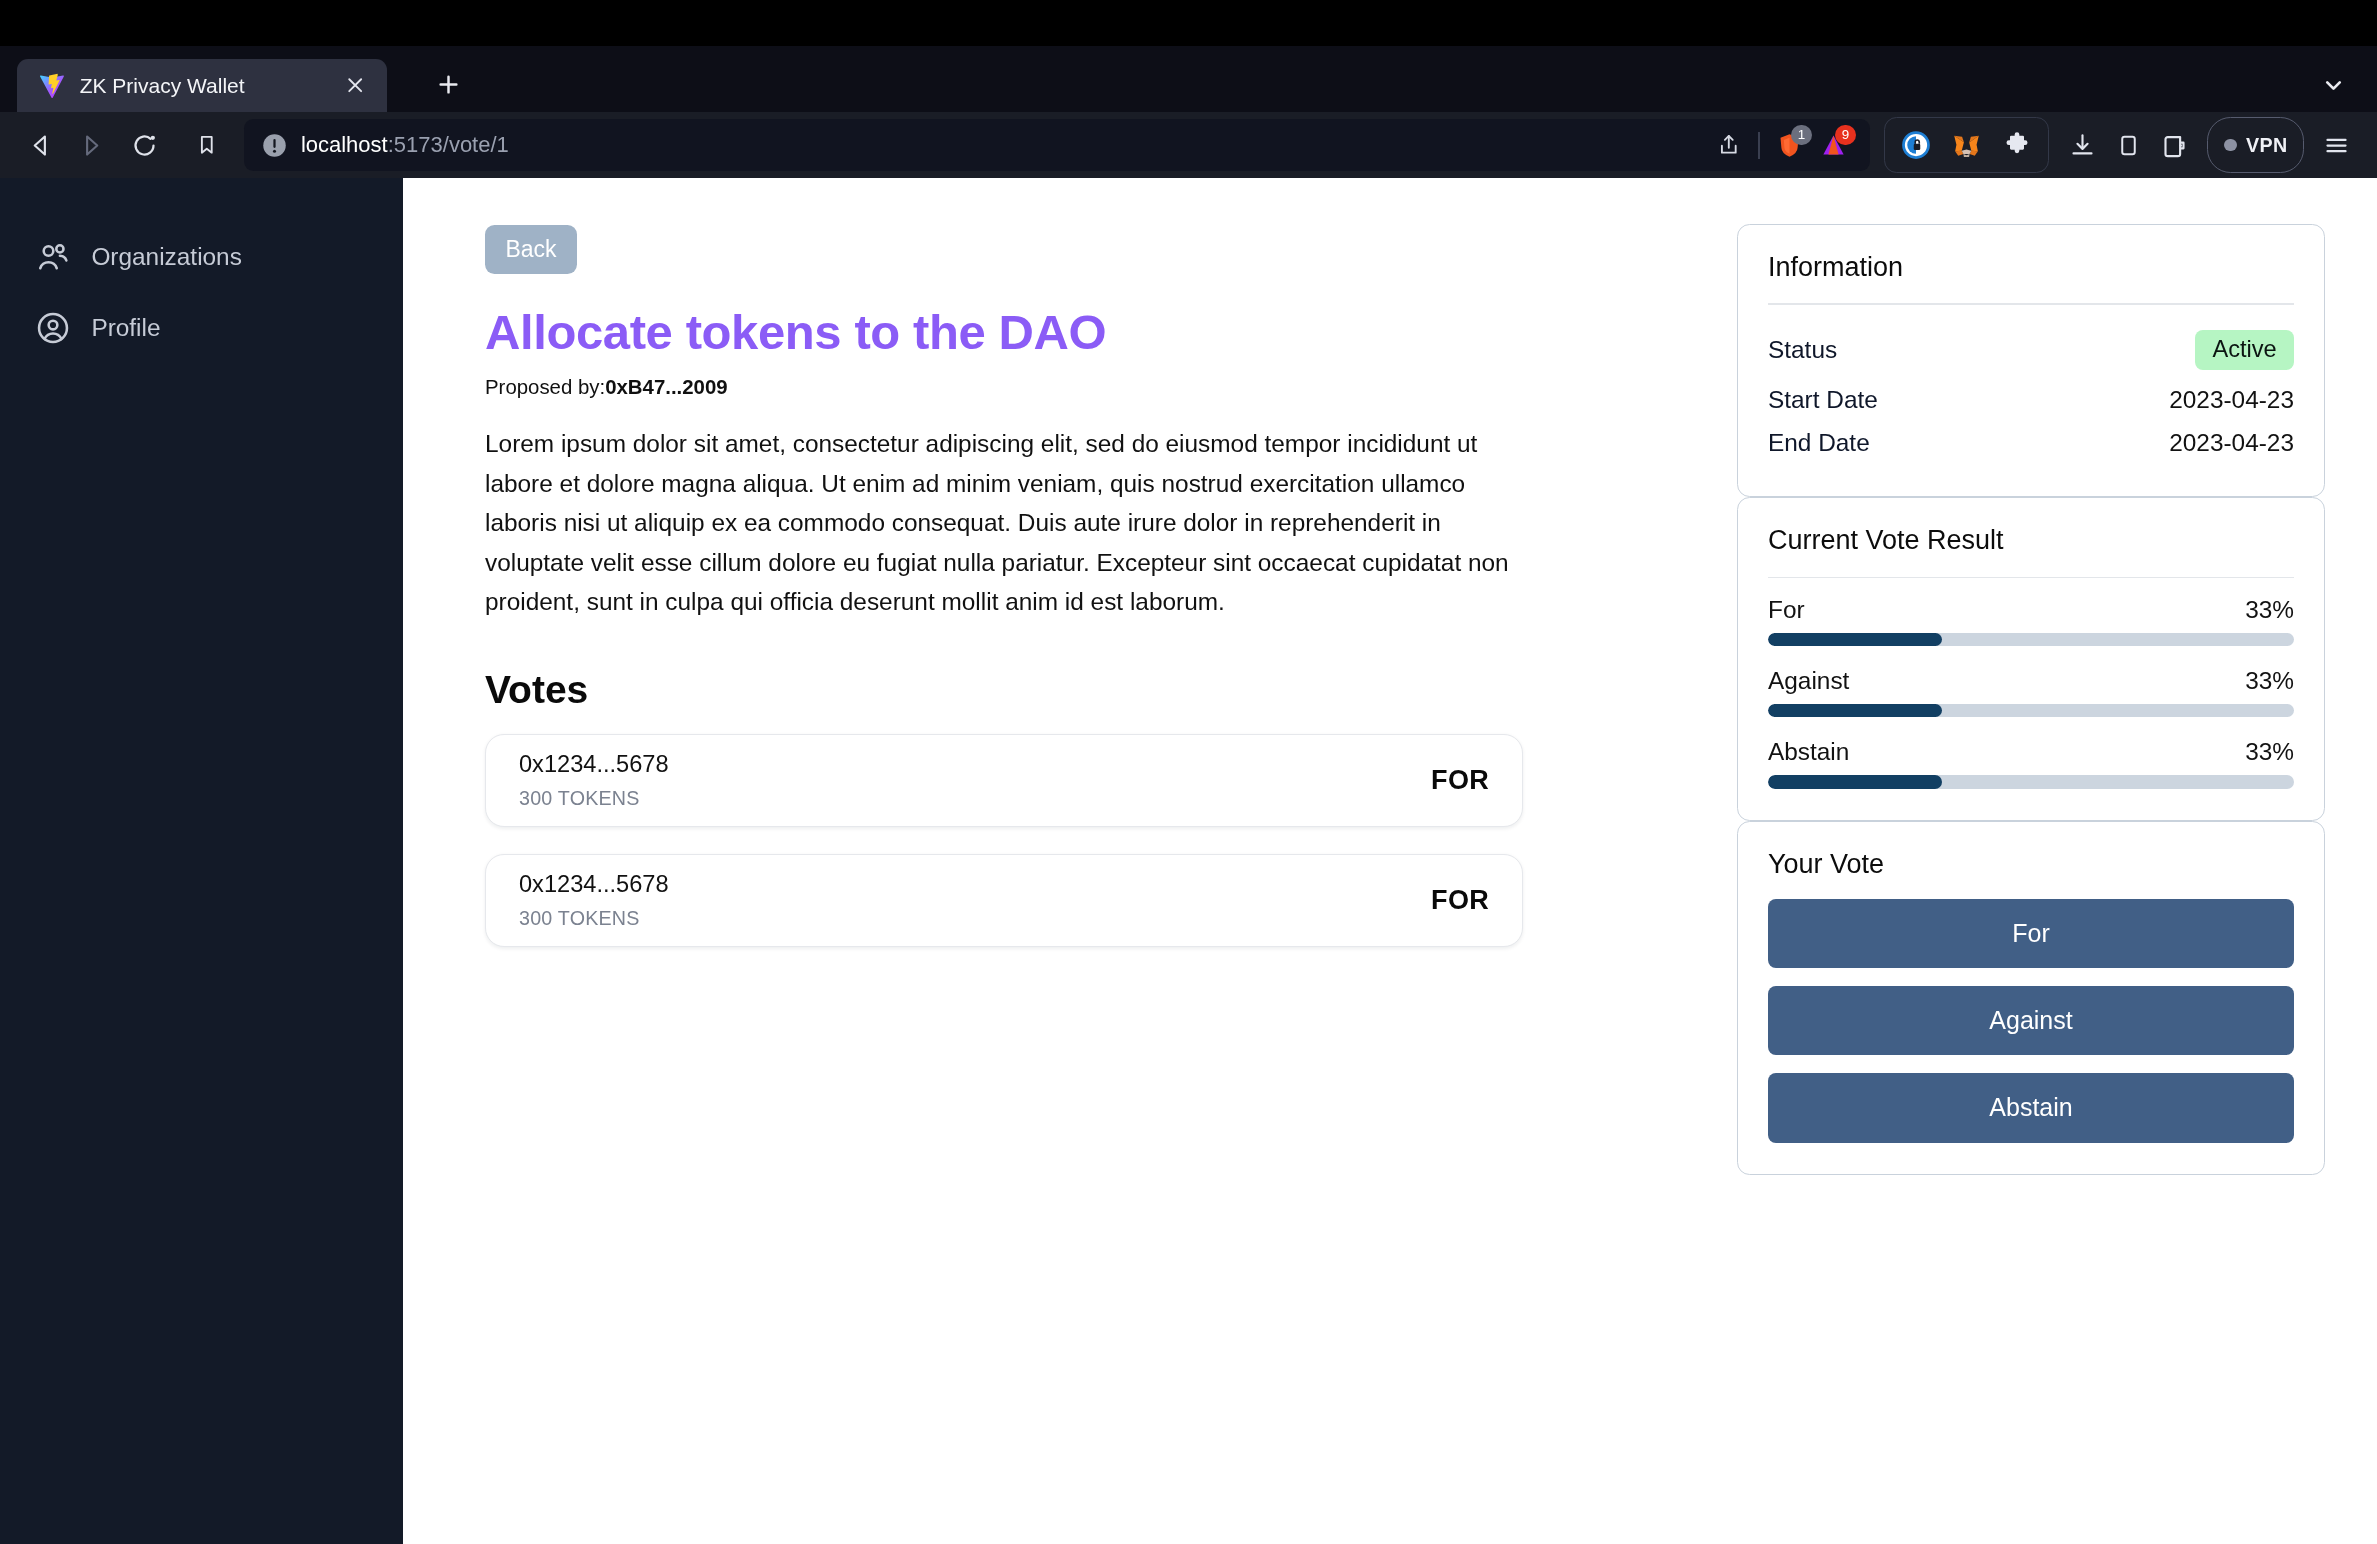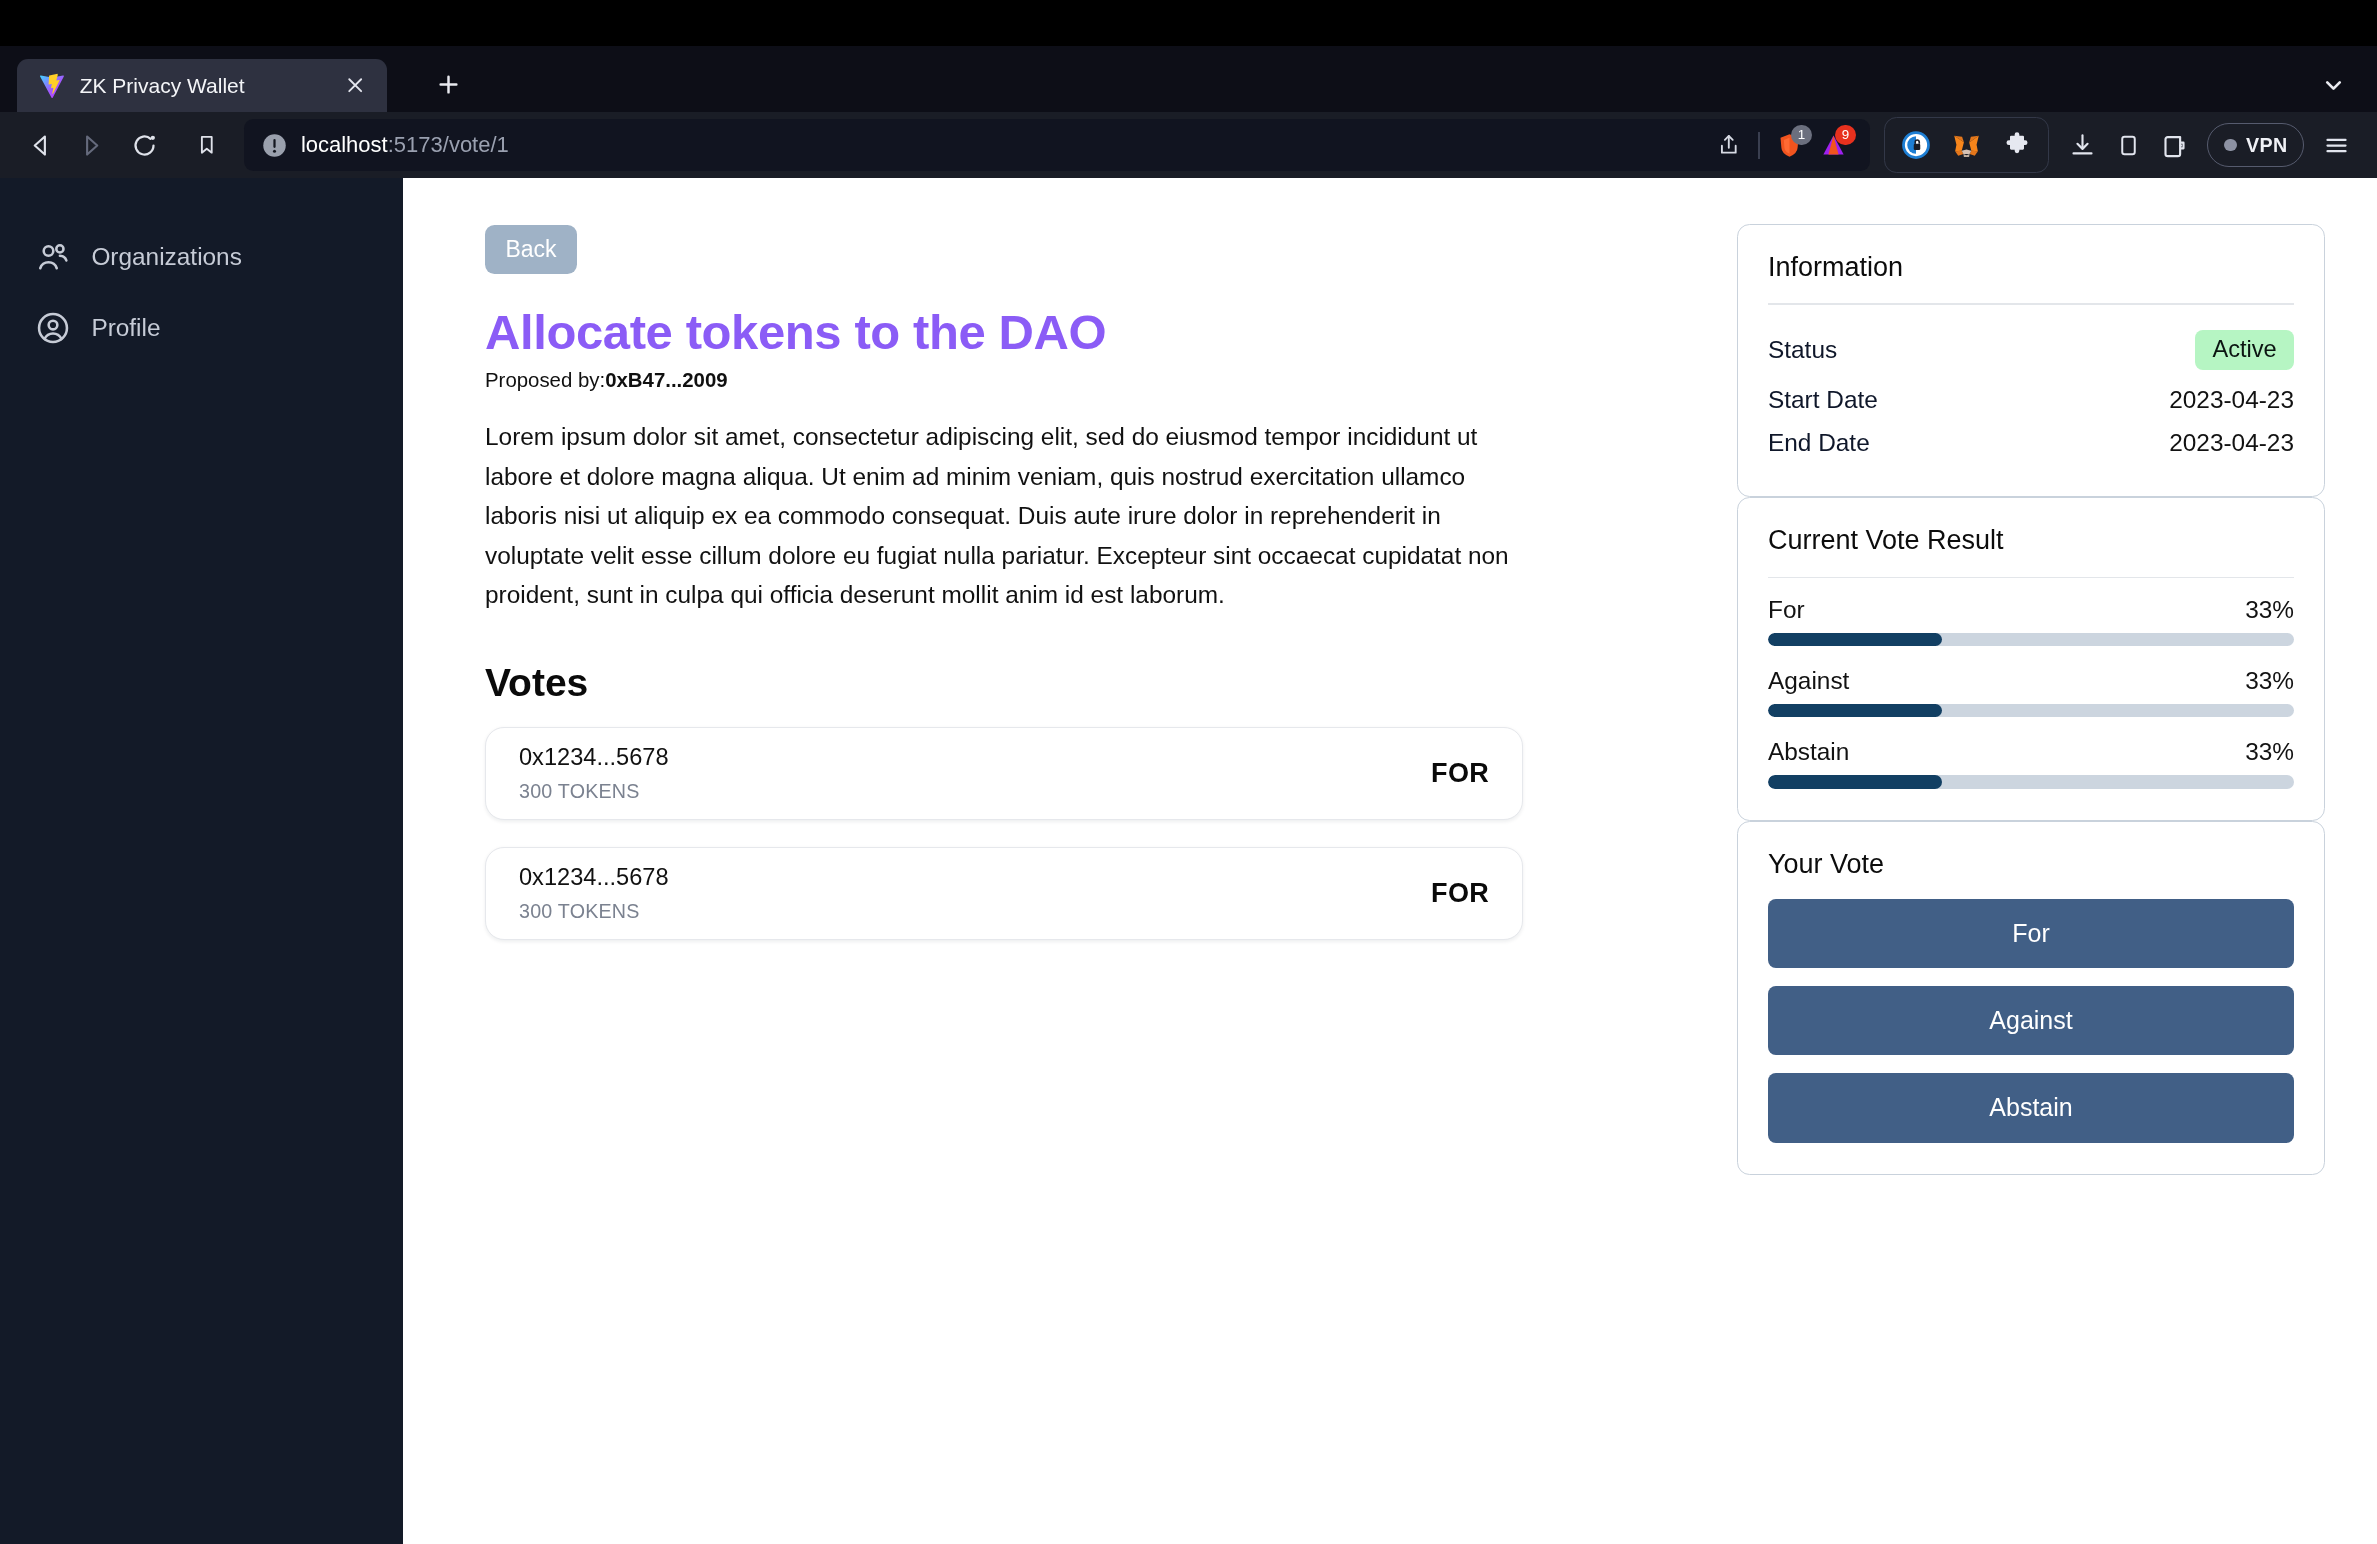--- a/index.html
+++ b/index.html
@@ -68,21 +68,21 @@
   }
   .badge.red { background: #e8311e; }
 
   .ext-group {
     display: flex; align-items: center; gap: 4.7px; border: 1.6px solid #333848;
     border-radius: 12.6px; padding: 3.9px 7.9px; margin-right: 11px; flex: none;
   }
   .tb-icon { width: 46px; height: 46px; display: flex; align-items: center; justify-content: center; color: #e2e5ee; flex: none; }
   .vpn-pill {
     display: flex; align-items: center; gap: 9.4px; border: 1.6px solid #565b6e;
-    border-radius: 23.6px; height: 44px; padding: 0 15.7px; margin: 0 9.4px; flex: none;
+    border-radius: 23.6px; height: 56px; padding: 0 15.7px; margin: 0 9.4px; flex: none;
   }
   .vpn-dot { width: 12.6px; height: 12.6px; border-radius: 50%; background: #8d92a3; flex: none; }
   .vpn-label { color: #f0f1f6; font-size: 19.7px; font-weight: 600; letter-spacing: 0.4px; }
 
   
   .viewport { flex: 1; display: flex; flex-direction: column; background: #ffffff; overflow: hidden; }
 
   .app-header {
     height: 90px; flex: none; background: #0b3b69;
     display: flex; align-items: center; justify-content: space-between;
@@ -106,21 +106,21 @@
 
   .content { flex: 1; display: flex; background: #ffffff; overflow: hidden; }
 
   .main-col { flex: 1; padding: 47px 0 0 82px; min-width: 0; }
   .back-btn {
     background: #9fb2c6; color: #ffffff; border: none; border-radius: 9.4px;
     font-size: 23px; padding: 11px 20.4px; font-family: "Liberation Sans", sans-serif;
     display: inline-block;
   }
   .prop-title { font-size: 49px; font-weight: 700; color: #8b5cf6; margin-top: 30px; letter-spacing: -0.4px; }
-  .prop-by { font-size: 20.4px; color: #101010; margin-top: 9px; }
+  .prop-by { font-size: 20.4px; color: #101010; margin-top: 16px; }
   .prop-by b { font-weight: 700; }
   .prop-desc {
     font-size: 24.4px; line-height: 1.62; color: #111111; margin-top: 25px; max-width: 1030px;
   }
   .votes-heading { font-size: 39px; font-weight: 700; color: #0a0a0a; margin-top: 46px; }
 
   .votes-list { margin-top: 22px; max-width: 1038px; display: flex; flex-direction: column; gap: 27px; }
   .vote-card {
     background: #ffffff; border: 1.6px solid #e6e8ec; border-radius: 19px;
     box-shadow: 0 1.6px 3.9px rgba(16,24,40,0.07);

